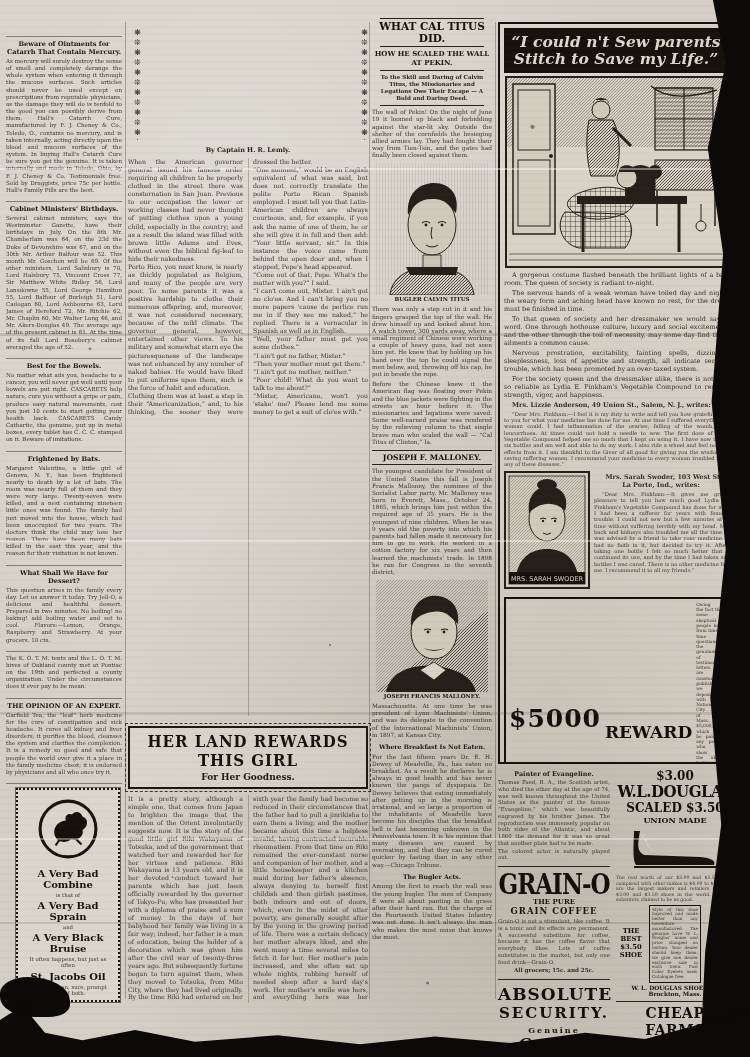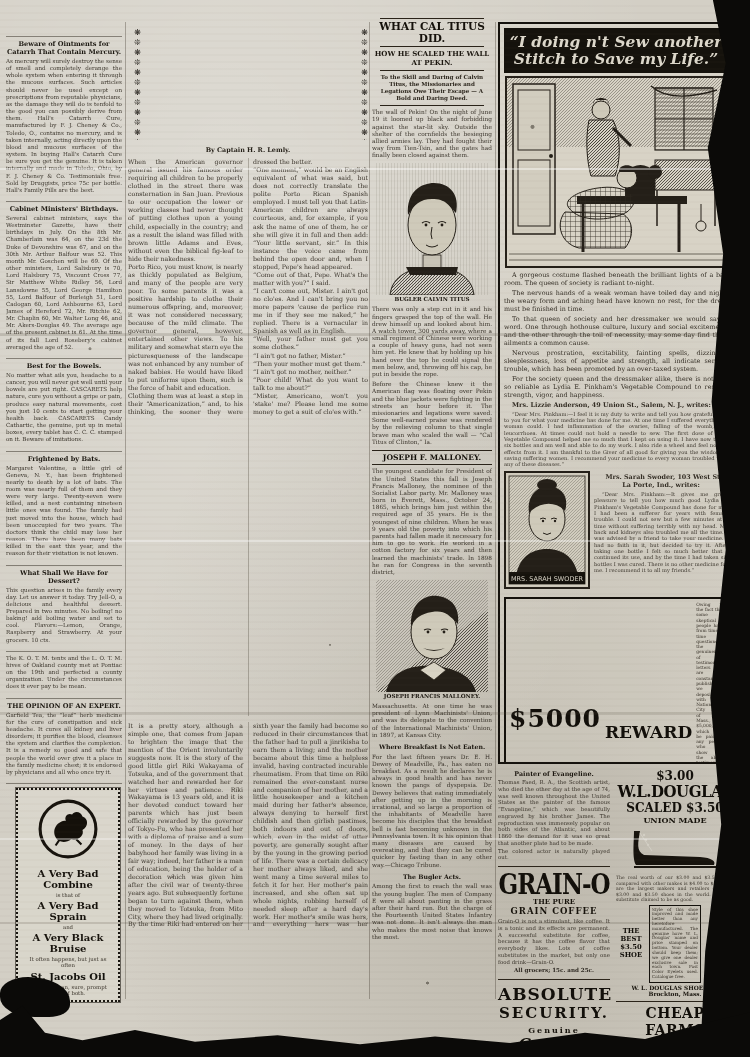--- a/index.html
+++ b/index.html
@@ -187,20 +187,24 @@
 “One moment,” would be an English equivalent of what was said, but does not correctly translate the polite Porto Rican Spanish employed. I must tell you that Latin-American children are always courteous, and, for example, if you ask the name of one of them, he or she will give it in full and then add: “Your little servant, sir.” In this instance the voice came from behind the open door and, when I stopped, Pepe's head appeared.
 “Come out of that, Pepe. What's the matter with you?” I said.
 “I can't come out, Mister. I ain't got no clo'es. And I can't bring you no more papers 'cause de perlice run me in if they see me naked,” he replied. There is a vernacular in Spanish as well as in English.
 “Well, your father must get you some clothes.”
 “I ain't got no father, Mister.”
 “Then your mother must get them.”
 “I ain't got no mother, neither.”
 “Poor child! What do you want to talk to me about?”
 “Mister, Americano, won't you 'stake' me? Please lend me some money to get a suit of clo'es with.”</div>
 
+    <div class="herland">
+      <div class="hl1">HER LAND REWARDS THIS GIRL</div>
+      <div class="hl2">For Her Goodness.</div>
+    </div>
     <div class="herland-cols">It is a pretty story, although a simple one, that comes from Japan to brighten the image that the mention of the Orient involuntarily suggests now. It is the story of the good little girl Riki Wakayama of Totsuka, and of the government that watched her and rewarded her for her virtues and patience. Riki Wakayama is 13 years old, and it is her devoted conduct toward her parents which has just been officially rewarded by the governor of Tokyo-Fu, who has presented her with a diploma of praise and a sum of money. In the days of her babyhood her family was living in a fair way; indeed, her father is a man of education, being the holder of a decoration which was given him after the civil war of twenty-three years ago. But subsequently fortune began to turn against them, when they moved to Totsuka, from Mito City, where they had lived originally. By the time Riki had entered on her sixth year the family had become so reduced in their circumstances that the father had to pull a jinrikisha to earn them a living; and the mother became about this time a helpless invalid, having contracted incurable rheumatism. From that time on Riki remained the ever-constant nurse and companion of her mother, and a little housekeeper and a kitchen maid during her father's absence, always denying to herself first childish and then girlish pastimes, both indoors and out of doors, which, even in the midst of utter poverty, are generally sought after by the young in the growing period of life. There was a certain delicacy her mother always liked, and she went many a time several miles to fetch it for her. Her mother's pain increased, and she often sat up whole nights, robbing herself of needed sleep after a hard day's work. Her mother's smile was hers, and everything hers was her mother's — her only wish being that her mother might recover. But heaven decreed that the mother must not, and she died on January 24 last. Riki's heart was broken, but she must now live for her father, and she is said to be working harder than ever at home doing piecework to lighten the burden of her sole remaining parent. The story reached the ears of the authorities and brought her the honor and reward. In the midst of all her sorrow and trouble she had had time to teach herself reading and writing. Her mother, though an invalid, was able to help her, having been a woman of some education, like her husband, who also assisted his daughter at night.</div>
   </section>
 
   <section class="c4">
     <hr class="rule">
     <div class="t-head">WHAT CAL TITUS DID.</div>
     <hr class="rule">
     <div class="t-sub">HOW HE SCALED THE WALL AT PEKIN.</div>
     <hr class="rule">
     <div class="t-deck">To the Skill and Daring of Calvin Titus, the Missionaries and Legations Owe Their Escape — A Bold and Daring Deed.</div>
@@ -251,21 +255,21 @@
     <p>Massachusetts. At one time he was president of Lynn Machinists' Union, and was its delegate to the convention of the International Machinists' Union, in 1897, at Kansas City.</p>
 
     <div class="s-head">Where Breakfast Is Not Eaten.</div>
     <p>For the last fifteen years Dr. E. H. Dewey of Meadville, Pa., has eaten no breakfast. As a result he declares he is always in good health and has never known the pangs of dyspepsia. Dr. Dewey believes that eating immediately after getting up in the morning is irrational, and so large a proportion of the inhabitants of Meadville have become his disciples that the breakfast bell is fast becoming unknown in the Pennsylvania town. It is his opinion that many diseases are caused by overeating, and that they can be cured quicker by fasting than in any other way.—Chicago Tribune.</p>
     <div class="s-head">The Bugler Acts.</div>
     <p>Among the first to reach the wall was the young bugler. The men of Company E were all about panting in the grass after their hard run. But the charge of the Fourteenth United States Infantry was not done. It isn't always the man who makes the most noise that knows the most.</p>
   </section>
 
   <section class="ads">
     <div class="pinkham">
-      <div class="pk-head">“I doing n't Sew another Stitch to Save my Life.”</div>
+      <div class="pk-head">“I could n't Sew parents Stitch to Save my Life.”</div>
       <svg class="pk-ill" width="222" height="192" viewBox="0 0 222 192">
         <defs>
           <pattern id="ph" width="4" height="4" patternUnits="userSpaceOnUse">
               <path d="M0 2 H4" stroke="#3a342a" stroke-width=".6"></path>
             </pattern>
           <pattern id="pc" width="5" height="5" patternUnits="userSpaceOnUse">
               <path d="M0 0 H5 M0 0 V5" stroke="#2c2720" stroke-width=".8"></path>
             </pattern>
           <pattern id="pd" width="3" height="3" patternUnits="userSpaceOnUse">
               <path d="M0 3 L3 0" stroke="#241f18" stroke-width=".7"></path>

